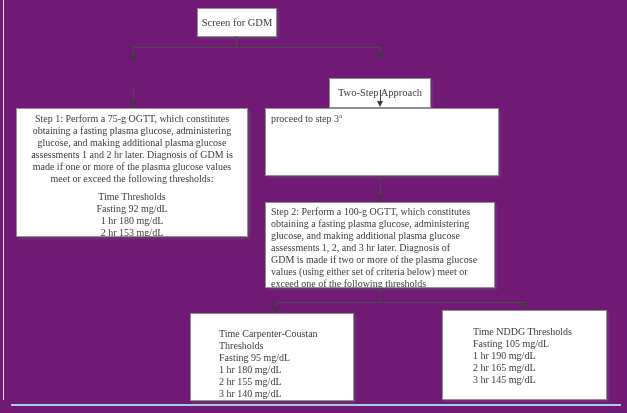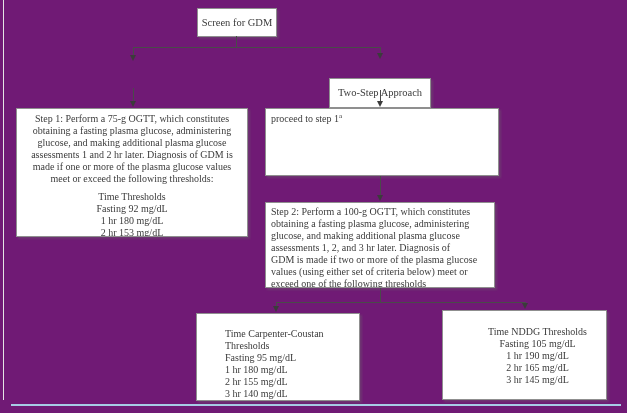--- a/index.html
+++ b/index.html
@@ -36,21 +36,21 @@
     position:absolute;width:0;height:0;
     border-left:3.5px solid transparent;
     border-right:3.5px solid transparent;
     border-top:6px solid #3b3b3b;
   }
   .frame-left{position:absolute;left:3px;top:0;width:1px;height:400px;background:#e4e4e4;}
   .blue-rule{position:absolute;left:11px;top:404px;width:610px;height:2px;background:#a7cde6;}
   .spacer6{height:6px;}
   sup{font-size:7px;line-height:0;}
   .cc-pad{padding:14px 4px 0 28px;}
-  .nddg-pad{padding:15px 4px 0 30px;text-align:center;}
+  .nddg-pad{padding:15px 4px 0 30px;}
 </style>
 </head>
 <body>
 
 <div id="stage">
 
   <div class="frame-left"></div>
   <div class="blue-rule"></div>
 
   <div class="fbox label-box" style="left:197px;top:8px;width:80px;height:29px;">
@@ -84,21 +84,21 @@
 made if one or more of the plasma glucose values
 meet or exceed the following thresholds:</div>
     <div class="spacer6"></div>
     <div class="pre">Time Thresholds
 Fasting 92 mg/dL
 1 hr 180 mg/dL
 2 hr 153 mg/dL</div>
   </div>
 
   <div class="fbox text-box" style="left:265px;top:108px;width:234px;height:68px;">
-    <div><span>proceed to step 1</span><sup>a</sup></div>
+    <div><span>proceed to step 3</span><sup>a</sup></div>
   </div>
 
   <div class="vline" style="left:380px;top:176px;height:20px;"></div>
   <div class="arrow-down" style="left:377px;top:195px;"></div>
 
   <div class="fbox" style="left:265px;top:202px;width:230px;height:86px;padding:3px 5px;">
     <div class="pre">Step 2: Perform a 100-g OGTT, which constitutes
 obtaining a fasting plasma glucose, administering
 glucose, and making additional plasma glucose
 assessments 1, 2, and 3 hr later. Diagnosis of
@@ -107,21 +107,21 @@
 exceed one of the following thresholds</div>
   </div>
 
   <div class="vline" style="left:380px;top:288px;height:14px;"></div>
   <div class="hline" style="left:276px;top:302px;width:249px;"></div>
   <div class="vline" style="left:276px;top:302px;height:5px;"></div>
   <div class="arrow-down" style="left:273px;top:306px;"></div>
   <div class="vline" style="left:525px;top:302px;height:3px;"></div>
   <div class="arrow-down" style="left:522px;top:303px;"></div>
 
-  <div class="fbox cc-pad" style="left:196px;top:313px;width:164px;height:88px;">
+  <div class="fbox cc-pad" style="left:190px;top:313px;width:164px;height:88px;">
     <div class="pre">Time Carpenter-Coustan
 Thresholds
 Fasting 95 mg/dL
 1 hr 180 mg/dL
 2 hr 155 mg/dL
 3 hr 140 mg/dL</div>
   </div>
 
   <div class="fbox nddg-pad" style="left:442px;top:310px;width:165px;height:90px;">
     <div class="pre">Time NDDG Thresholds

